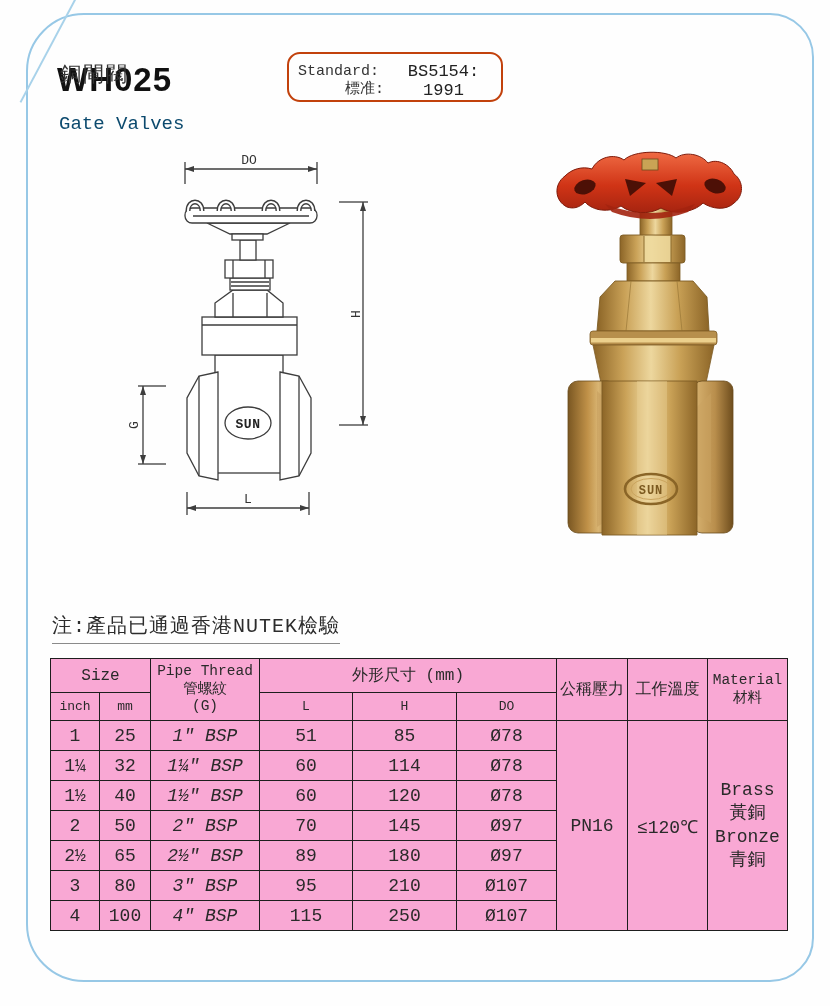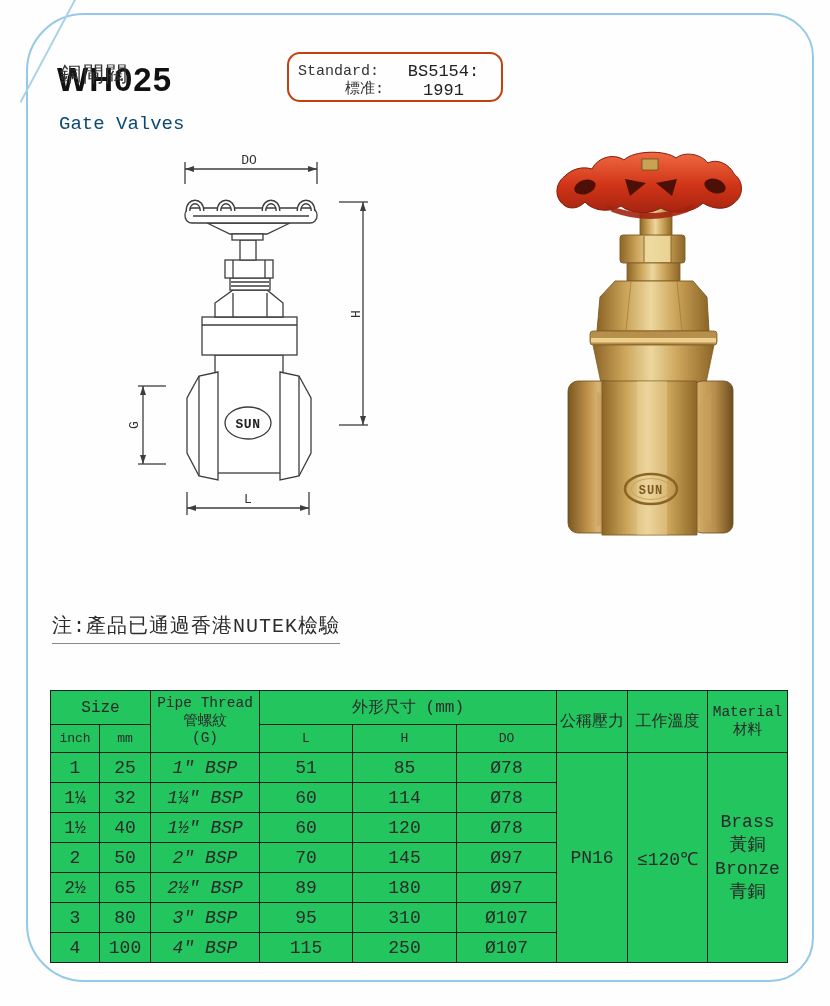--- a/index.html
+++ b/index.html
@@ -17,22 +17,22 @@
   .std-box{position:absolute;left:287px;top:52px;width:212px;height:46px;border:2px solid #c2410c;
            border-radius:13px;display:flex;align-items:flex-end;}
   .std-labels{width:88px;padding:4px 0 0 9px;font-size:15px;line-height:1.25;color:#333;}
   .std-labels .cn{text-align:right;padding-right:2px;}
   .std-value{flex:1;font-size:17px;padding-top:0;text-align:center;color:#222;}
   
   .note1{position:absolute;left:52px;top:584px;font-size:20px;letter-spacing:1px;color:#2c2c2c;}
   .note2{position:absolute;left:52px;top:612px;font-size:20px;letter-spacing:1px;color:#2c2c2c;
          border-bottom:1px solid #8a8a8a;padding-bottom:4px;}
   
-  table.spec{position:absolute;left:50px;top:690px;width:737px;border-collapse:collapse;
-             table-layout:fixed;background:#22c55e;padding-left:11px;}
+  table.spec{position:absolute;left:50px;top:658px;width:737px;border-collapse:collapse;
+             table-layout:fixed;background:#f9a8d4;padding-left:11px;}
   table.spec th,table.spec td{border:1.6px solid #1e1e1e;text-align:center;vertical-align:middle;
              padding:0;color:#2a2a2a;font-weight:normal;overflow:hidden;}
   table.spec thead tr.h1 th{height:33px;font-size:16px;}
   table.spec thead tr.h2 th{height:27px;font-size:13px;}
   table.spec tbody tr{height:30px;}
   table.spec tbody td{font-size:18px;}
   .th-small{font-size:14.5px !important;line-height:1.2;}
   .cjk{font-size:15.5px;}
   td.thread{font-size:16px;font-style:italic;}
   td.mat{font-size:16.5px;line-height:1.3;}
@@ -298,21 +298,21 @@
         <td class="thread">2½″ BSP</td>
         <td>89</td>
         <td>180</td>
         <td>Ø97</td>
       </tr>
       <tr>
         <td>3</td>
         <td>80</td>
         <td class="thread">3″ BSP</td>
         <td>95</td>
-        <td>310</td>
+        <td>210</td>
         <td>Ø107</td>
       </tr>
       <tr>
         <td>4</td>
         <td>100</td>
         <td class="thread">4″ BSP</td>
         <td>115</td>
         <td>250</td>
         <td>Ø107</td>
       </tr>

